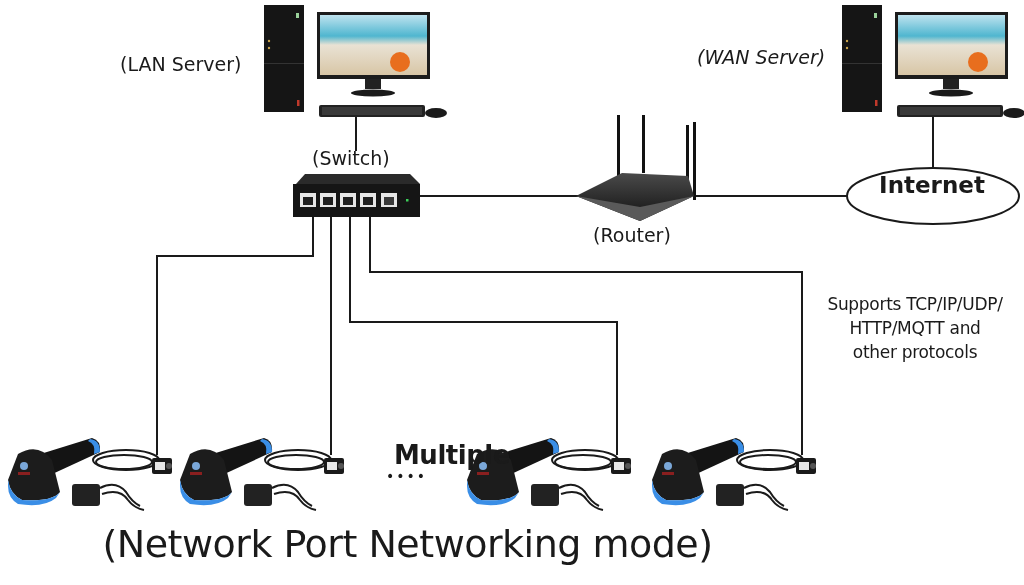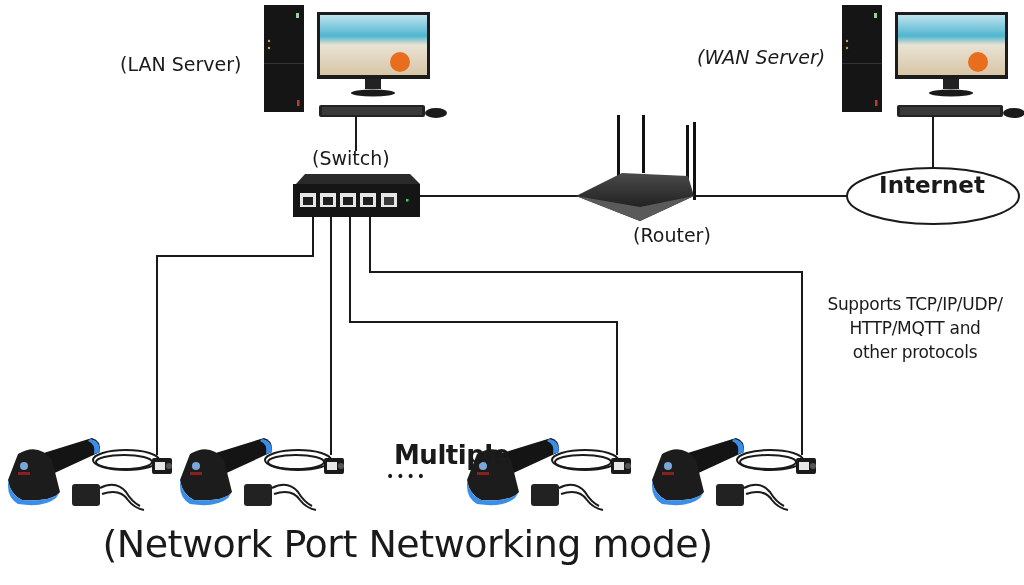--- a/index.html
+++ b/index.html
@@ -127,21 +127,21 @@
       <use href="#scanner"></use>
     </g>
   <g transform="translate(648,436)">
       <use href="#scanner"></use>
     </g>
 </svg>
 
 <div class="lbl" style="left:120px; top:30px; font-size:19px;margin-top:23px;">(LAN Server)</div>
 <div class="lbl" style="left:697px; top:46px; font-size:19px;font-style:italic;">(WAN Server)</div>
 <div class="lbl" style="left:312px; top:147px; font-size:19px;text-align:center;">(Switch)</div>
-<div class="lbl" style="left:593px; top:224px; font-size:19px;margin-left:40px;">(Router)</div>
+<div class="lbl" style="left:593px; top:224px; font-size:19px;">(Router)</div>
 <div class="lbl internet-text">Internet</div>
 
 <div class="proto">
   <div>Supports TCP/IP/UDP/</div>
   <div>HTTP/MQTT and</div>
   <div>other protocols</div>
 </div>
 
 <div class="lbl multiple">Multiple</div>
 <div class="lbl dots">••••</div>

